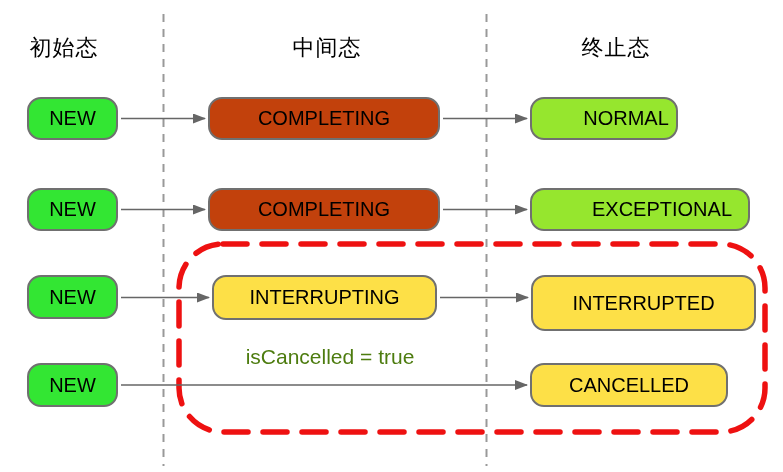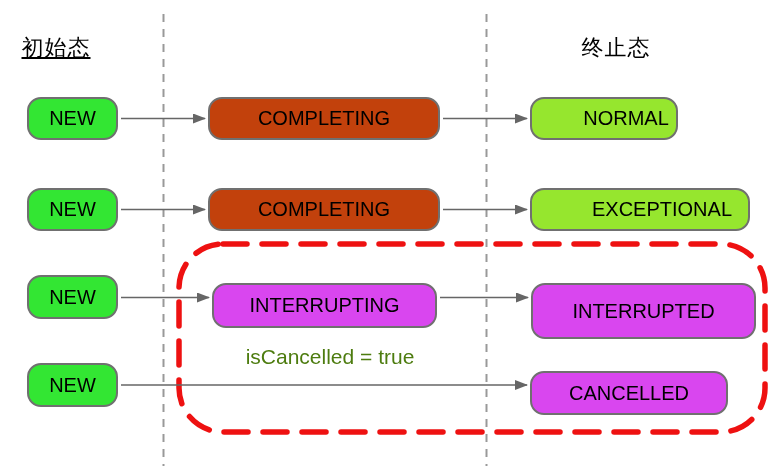--- a/index.html
+++ b/index.html
@@ -34,21 +34,21 @@
     display: flex;
     align-items: center;
     justify-content: center;
     font-size: 20px;
     color: #000000;
     white-space: nowrap;
   }
   .fill-new        { background: #33e633; }
   .fill-completing { background: #c2410c; }
   .fill-final-ok   { background: #96e62e; padding-left: 44px; }
-  .fill-cancel     { background: #d946ef; margin-top: 8px; }
+  .fill-cancel     { background: #fde047; }
   .annotation {
     position: absolute;
     font-size: 21px;
     color: #4d7c0f;
     white-space: nowrap;
     text-align: center;
   }
 </style>
 </head>
 <body>
@@ -71,21 +71,22 @@
       <line x1="121" y1="118.5" x2="205" y2="118.5" marker-end="url(#arrowhead)"></line>
       <line x1="443" y1="118.5" x2="527" y2="118.5" marker-end="url(#arrowhead)"></line>
       <line x1="121" y1="209.5" x2="205" y2="209.5" marker-end="url(#arrowhead)"></line>
       <line x1="443" y1="209.5" x2="527" y2="209.5" marker-end="url(#arrowhead)"></line>
       <line x1="121" y1="297.5" x2="209" y2="297.5" marker-end="url(#arrowhead)"></line>
       <line x1="440" y1="297.5" x2="528" y2="297.5" marker-end="url(#arrowhead)"></line>
       <line x1="121" y1="385" x2="527" y2="385" marker-end="url(#arrowhead)"></line>
     </g>
   </svg>
 
-  <div class="col-header" style="left:6px;  width:100px;text-decoration:underline;">初始态</div>
+  <div class="col-header" style="left:14px;  width:100px;">初始态</div>
+  <div class="col-header" style="left:277px; width:100px;">中间态</div>
   <div class="col-header" style="left:566px; width:100px;">终止态</div>
 
   <div class="state-box fill-new" style="left:27px;  top:97px;  width:91px;  height:43px;">NEW</div>
   <div class="state-box fill-completing" style="left:208px; top:97px;  width:232px; height:43px;">COMPLETING</div>
   <div class="state-box fill-final-ok" style="left:530px; top:97px;  width:148px; height:43px;">NORMAL</div>
 
   <div class="state-box fill-new" style="left:27px;  top:188px; width:91px;  height:43px;">NEW</div>
   <div class="state-box fill-completing" style="left:208px; top:188px; width:232px; height:43px;">COMPLETING</div>
   <div class="state-box fill-final-ok" style="left:530px; top:188px; width:220px; height:43px;">EXCEPTIONAL</div>
 

